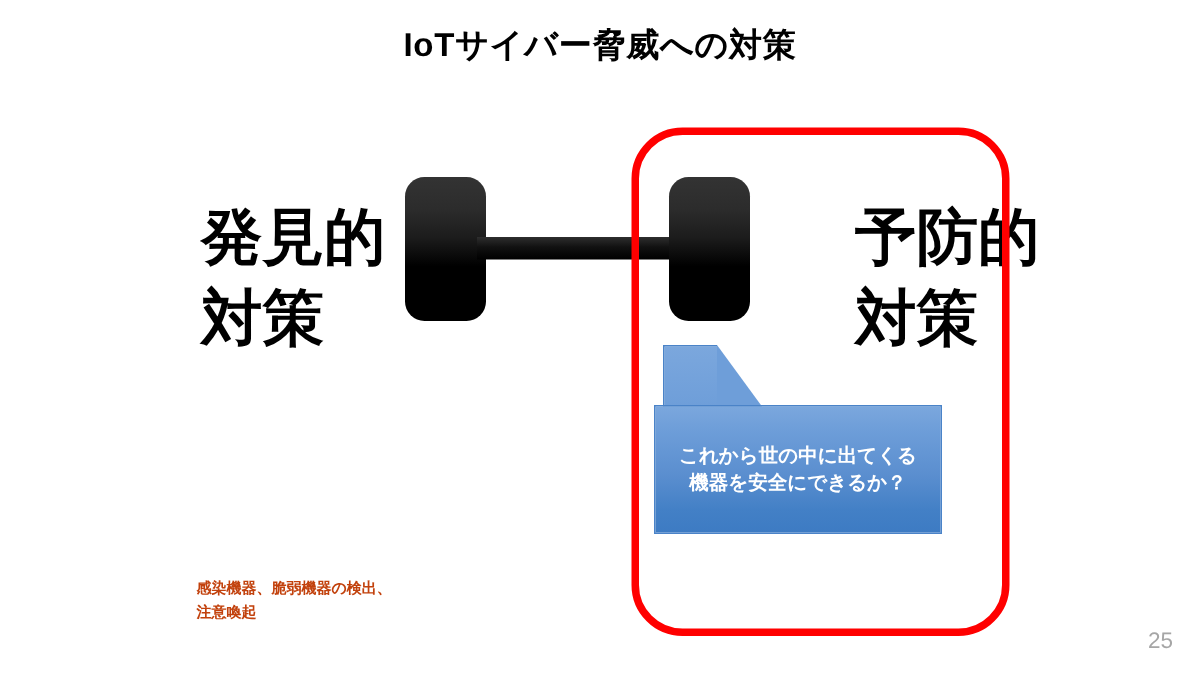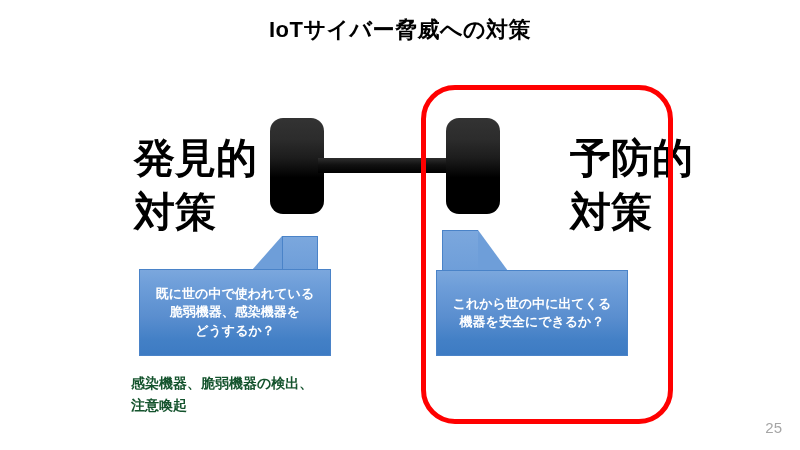--- a/index.html
+++ b/index.html
@@ -149,26 +149,27 @@
     width: 36px; height: 41px;
     background: linear-gradient(to bottom, #7ba7dd 0%, #6e9ed9 100%);
     border-left: 1px solid #4a83c8;
     border-top: 1px solid #4a83c8;
     box-sizing: border-box;
   }
 
   
   .caption {
     position: absolute;
-    font-size: 14px;
-    font-weight: bold;
-    color: #14532d;
+    font-size: 10px;
+    font-weight: bold;
+    color: #c2410c;
     line-height: 1.55;
     white-space: pre-line;
     z-index: 6;
+    margin-top: 12px;
   }
   #caption-left  { left: 131px; top: 373px; }
   #caption-right { left: 430px; top: 373px; }
 
   
   #page-number {
     position: absolute;
     right: 18px;
     bottom: 14px;
     font-size: 15px;
@@ -190,29 +191,20 @@
     <div id="dumbbell-bar"></div>
     <div class="weight" id="weight-right"></div>
   </div>
 
   <div class="side-heading" id="heading-left" style="white-space: pre-line;">発見的
 対策</div>
 
   <div class="side-heading" id="heading-right" style="white-space: pre-line;">予防的
 対策</div>
 
-  <div class="callout" id="callout-left">
-    <div class="callout-tail"></div>
-    <div class="callout-tail-fill"></div>
-    <div class="callout-body">
-      <div class="callout-text">既に世の中で使われている
-脆弱機器、感染機器を
-どうするか？</div>
-    </div>
-  </div>
 
   <div class="callout" id="callout-right">
     <div class="callout-tail"></div>
     <div class="callout-tail-fill"></div>
     <div class="callout-body">
       <div class="callout-text">これから世の中に出てくる
 機器を安全にできるか？</div>
     </div>
   </div>
 

